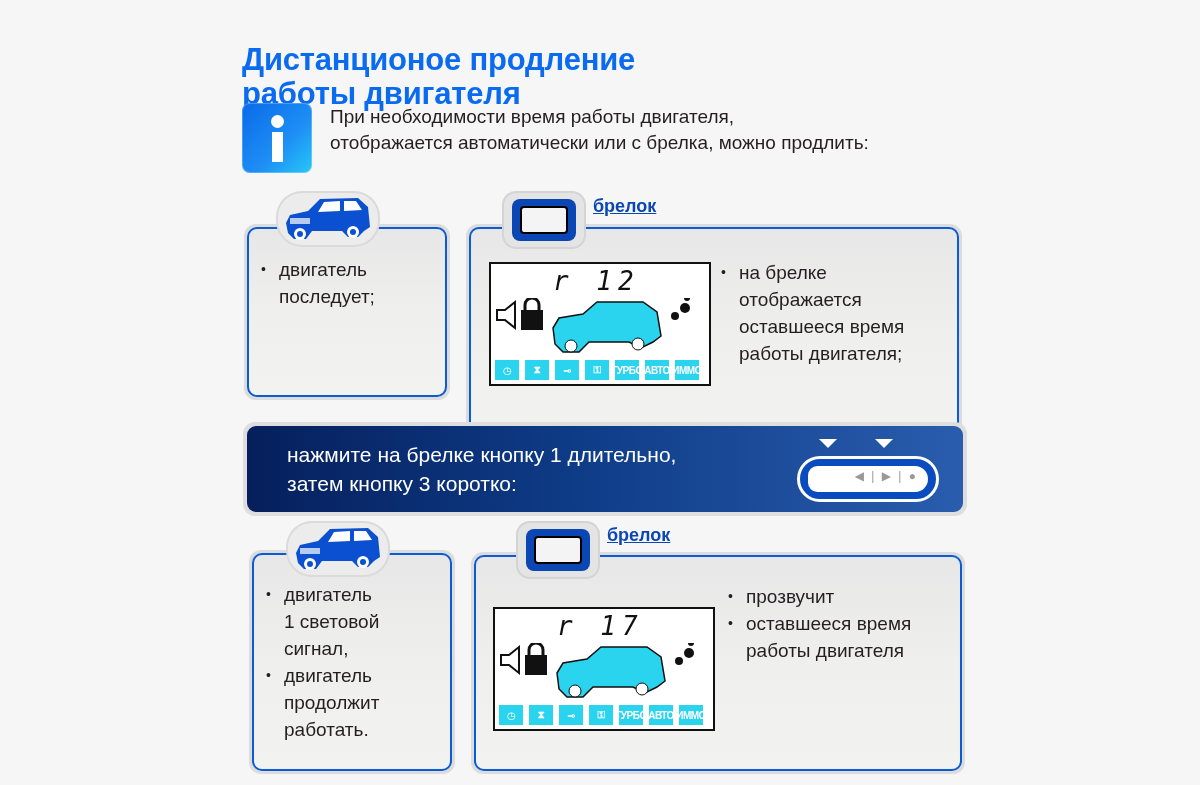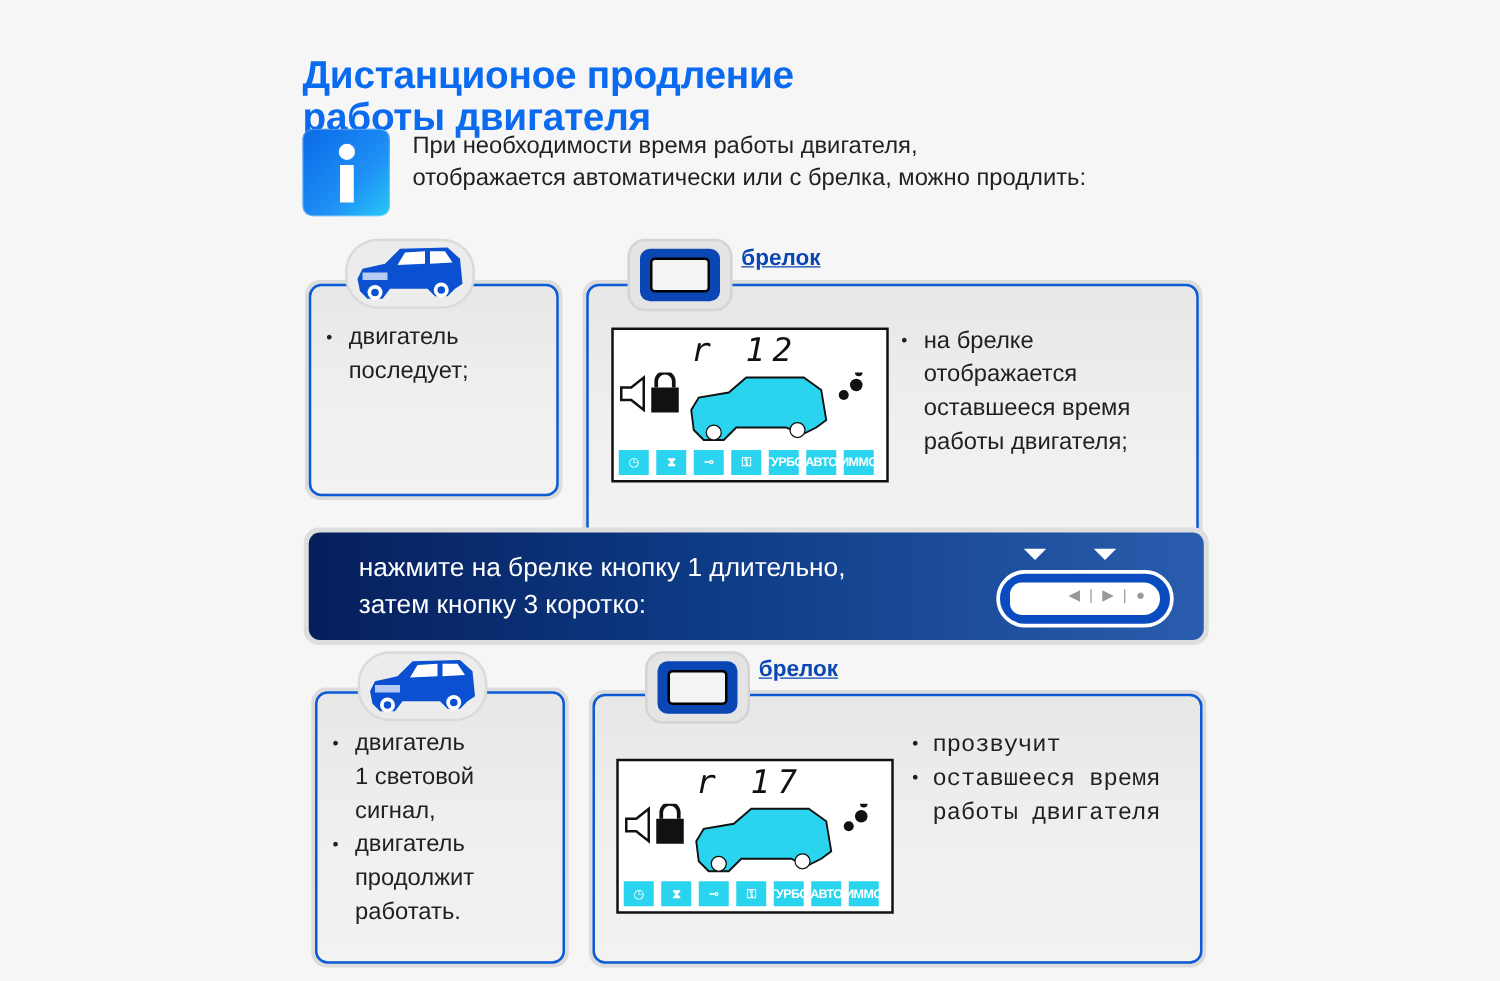--- a/index.html
+++ b/index.html
@@ -206,21 +206,21 @@
       <div class="lcd-icons">
         <div class="lcd-ico" style="width:24px;">◷</div>
         <div class="lcd-ico" style="width:24px;">⧗</div>
         <div class="lcd-ico" style="width:24px;">⊸</div>
         <div class="lcd-ico" style="width:24px;">⚿</div>
         <div class="lcd-ico" style="width:24px;">ТУРБО</div>
         <div class="lcd-ico" style="width:24px;">АВТО</div>
         <div class="lcd-ico" style="width:24px;">ИММО</div>
       </div>
     </div>
-    <ul class="bullets" style="left:250px; top:26px;font-family:Liberation Mono, monospace;">
+    <ul class="bullets" style="left:250px; top:26px;">
       <li>
         <span>прозвучит</span><br>
       </li>
       <li>
         <span>оставшееся время</span><br>
         <span>работы двигателя</span><br>
       </li>
     </ul>
   </div>
 </div>

